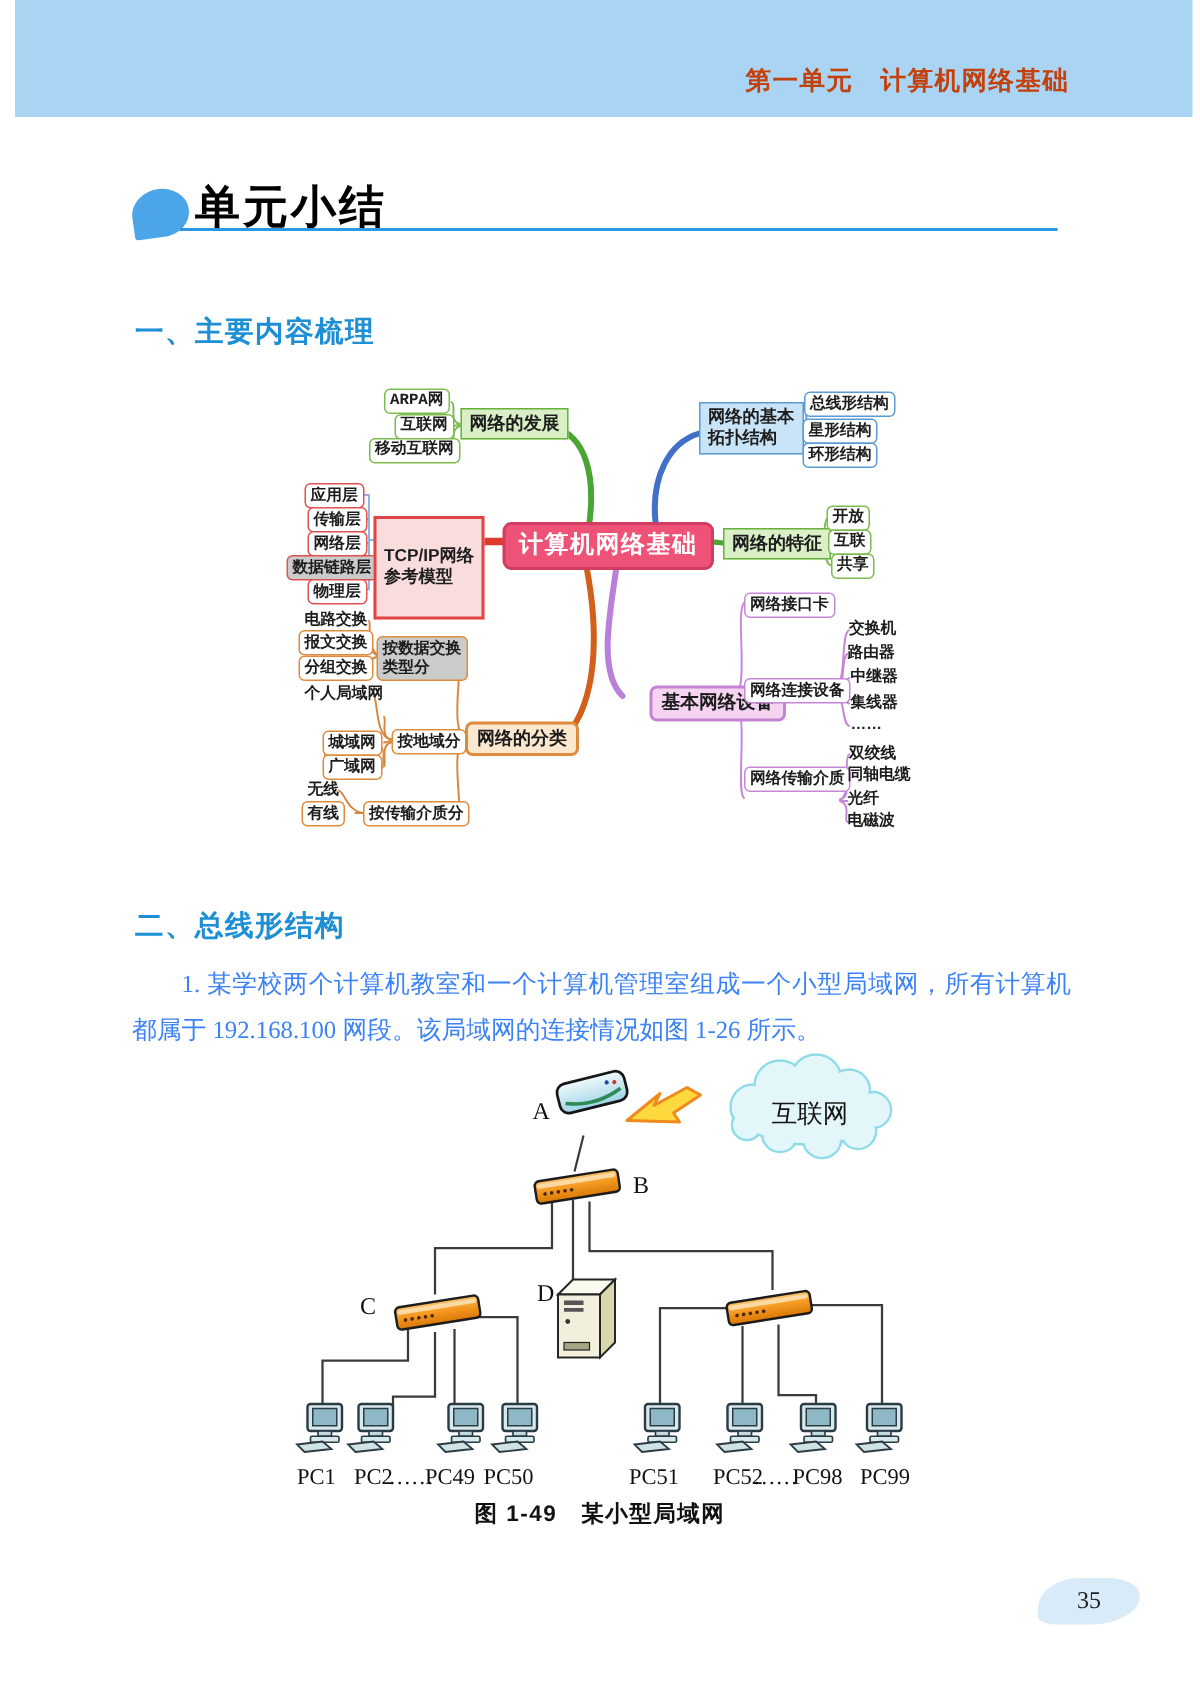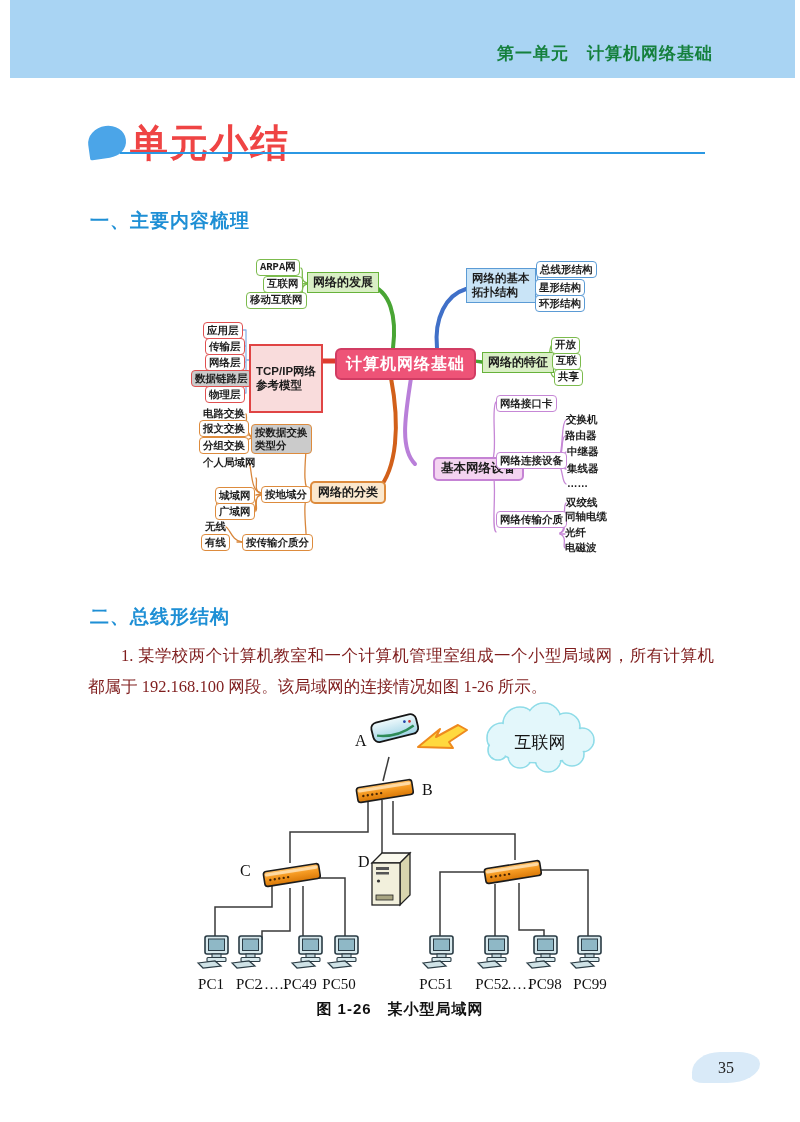--- a/index.html
+++ b/index.html
@@ -1,30 +1,30 @@
 <!DOCTYPE html>
 <html><head>
 <meta charset="utf-8">
 <style>
   html,body{margin:0;padding:0;background:#888;}
   .page{position:relative;width:800px;height:1122px;background:#fff;margin:0 auto;overflow:hidden;
         font-family:"Liberation Sans","DejaVu Sans",sans-serif;}
   
   .hdr-bar{position:absolute;left:10px;top:0;width:785px;height:78px;background:#A9D4F3;}
   .hdr-text{position:absolute;top:42px;right:87px;font-family:"Liberation Serif","DejaVu Serif",serif;
-            font-weight:bold;font-size:17px;color:#15803d;letter-spacing:1px;}
+            font-weight:bold;font-size:17px;color:#c2410c;letter-spacing:1px;}
   
   .leaf{position:absolute;left:88px;top:126px;width:38px;height:32px;background:#4BA5E8;
         border-radius:90% 85% 85% 10%;transform:rotate(-8deg);}
-  .sec-title{position:absolute;left:130px;top:118px;font-size:38px;font-weight:bold;color:#ef4444;letter-spacing:2px;}
+  .sec-title{position:absolute;left:130px;top:118px;font-size:30px;font-weight:bold;color:#000000;letter-spacing:2px;}
   .sec-underline{position:absolute;left:120px;top:152px;width:585px;height:0;border-top:2.5px solid #2B98E3;}
   .h-blue{position:absolute;font-size:19px;font-weight:bold;color:#1E8FD5;letter-spacing:1px;}
   
   .para{position:absolute;left:88px;top:640px;width:626px;font-family:"Liberation Serif","DejaVu Serif",serif;
-        font-size:16.5px;color:#7f1d1d;line-height:31px;text-indent:2em;text-align:justify;}
+        font-size:16.5px;color:#3b82f6;line-height:31px;text-indent:2em;text-align:justify;}
   
   .mm{position:absolute;font-weight:bold;color:#1d1d1d;font-size:10.5px;line-height:1.25;
       white-space:nowrap;box-sizing:border-box;text-align:center;}
   .mm.box{border-radius:4px;padding:1px 3px;background:#fff;}
   .mm.pre{white-space:pre-line;text-align:left;}
   .mm.g.box{border:1.4px solid #7CBB4D;font-family:Liberation Mono, monospace;}
   .mm.main.g{background:#D9EFC5;border:1.6px solid #67B23A;font-size:12px;padding:2px 5px;}
   .mm.b.box{border:1.4px solid #5B9BD5;}
   .mm.main.b{background:#C9E4F7;border:1.6px solid #5B9BD5;font-size:11.5px;padding:2px 5px;}
   .mm.r.box{border:1.4px solid #E05050;text-align:center;}
@@ -294,18 +294,18 @@
       <text x="150" y="289">PC49</text>
       <text x="189" y="289">PC50</text>
       <text x="286" y="289">PC51</text>
       <text x="342" y="289">PC52</text>
       <text x="367" y="289">……</text>
       <text x="395" y="289">PC98</text>
       <text x="440" y="289">PC99</text>
     </g>
   </svg>
 
-  <div class="fig-caption">图 1-26　某小型局域网</div>
+  <div class="fig-caption">图 1-49　某小型局域网</div>
 
   <div class="pageno">
     <span>35</span>
   </div>
 </div>
 
 </body></html>

